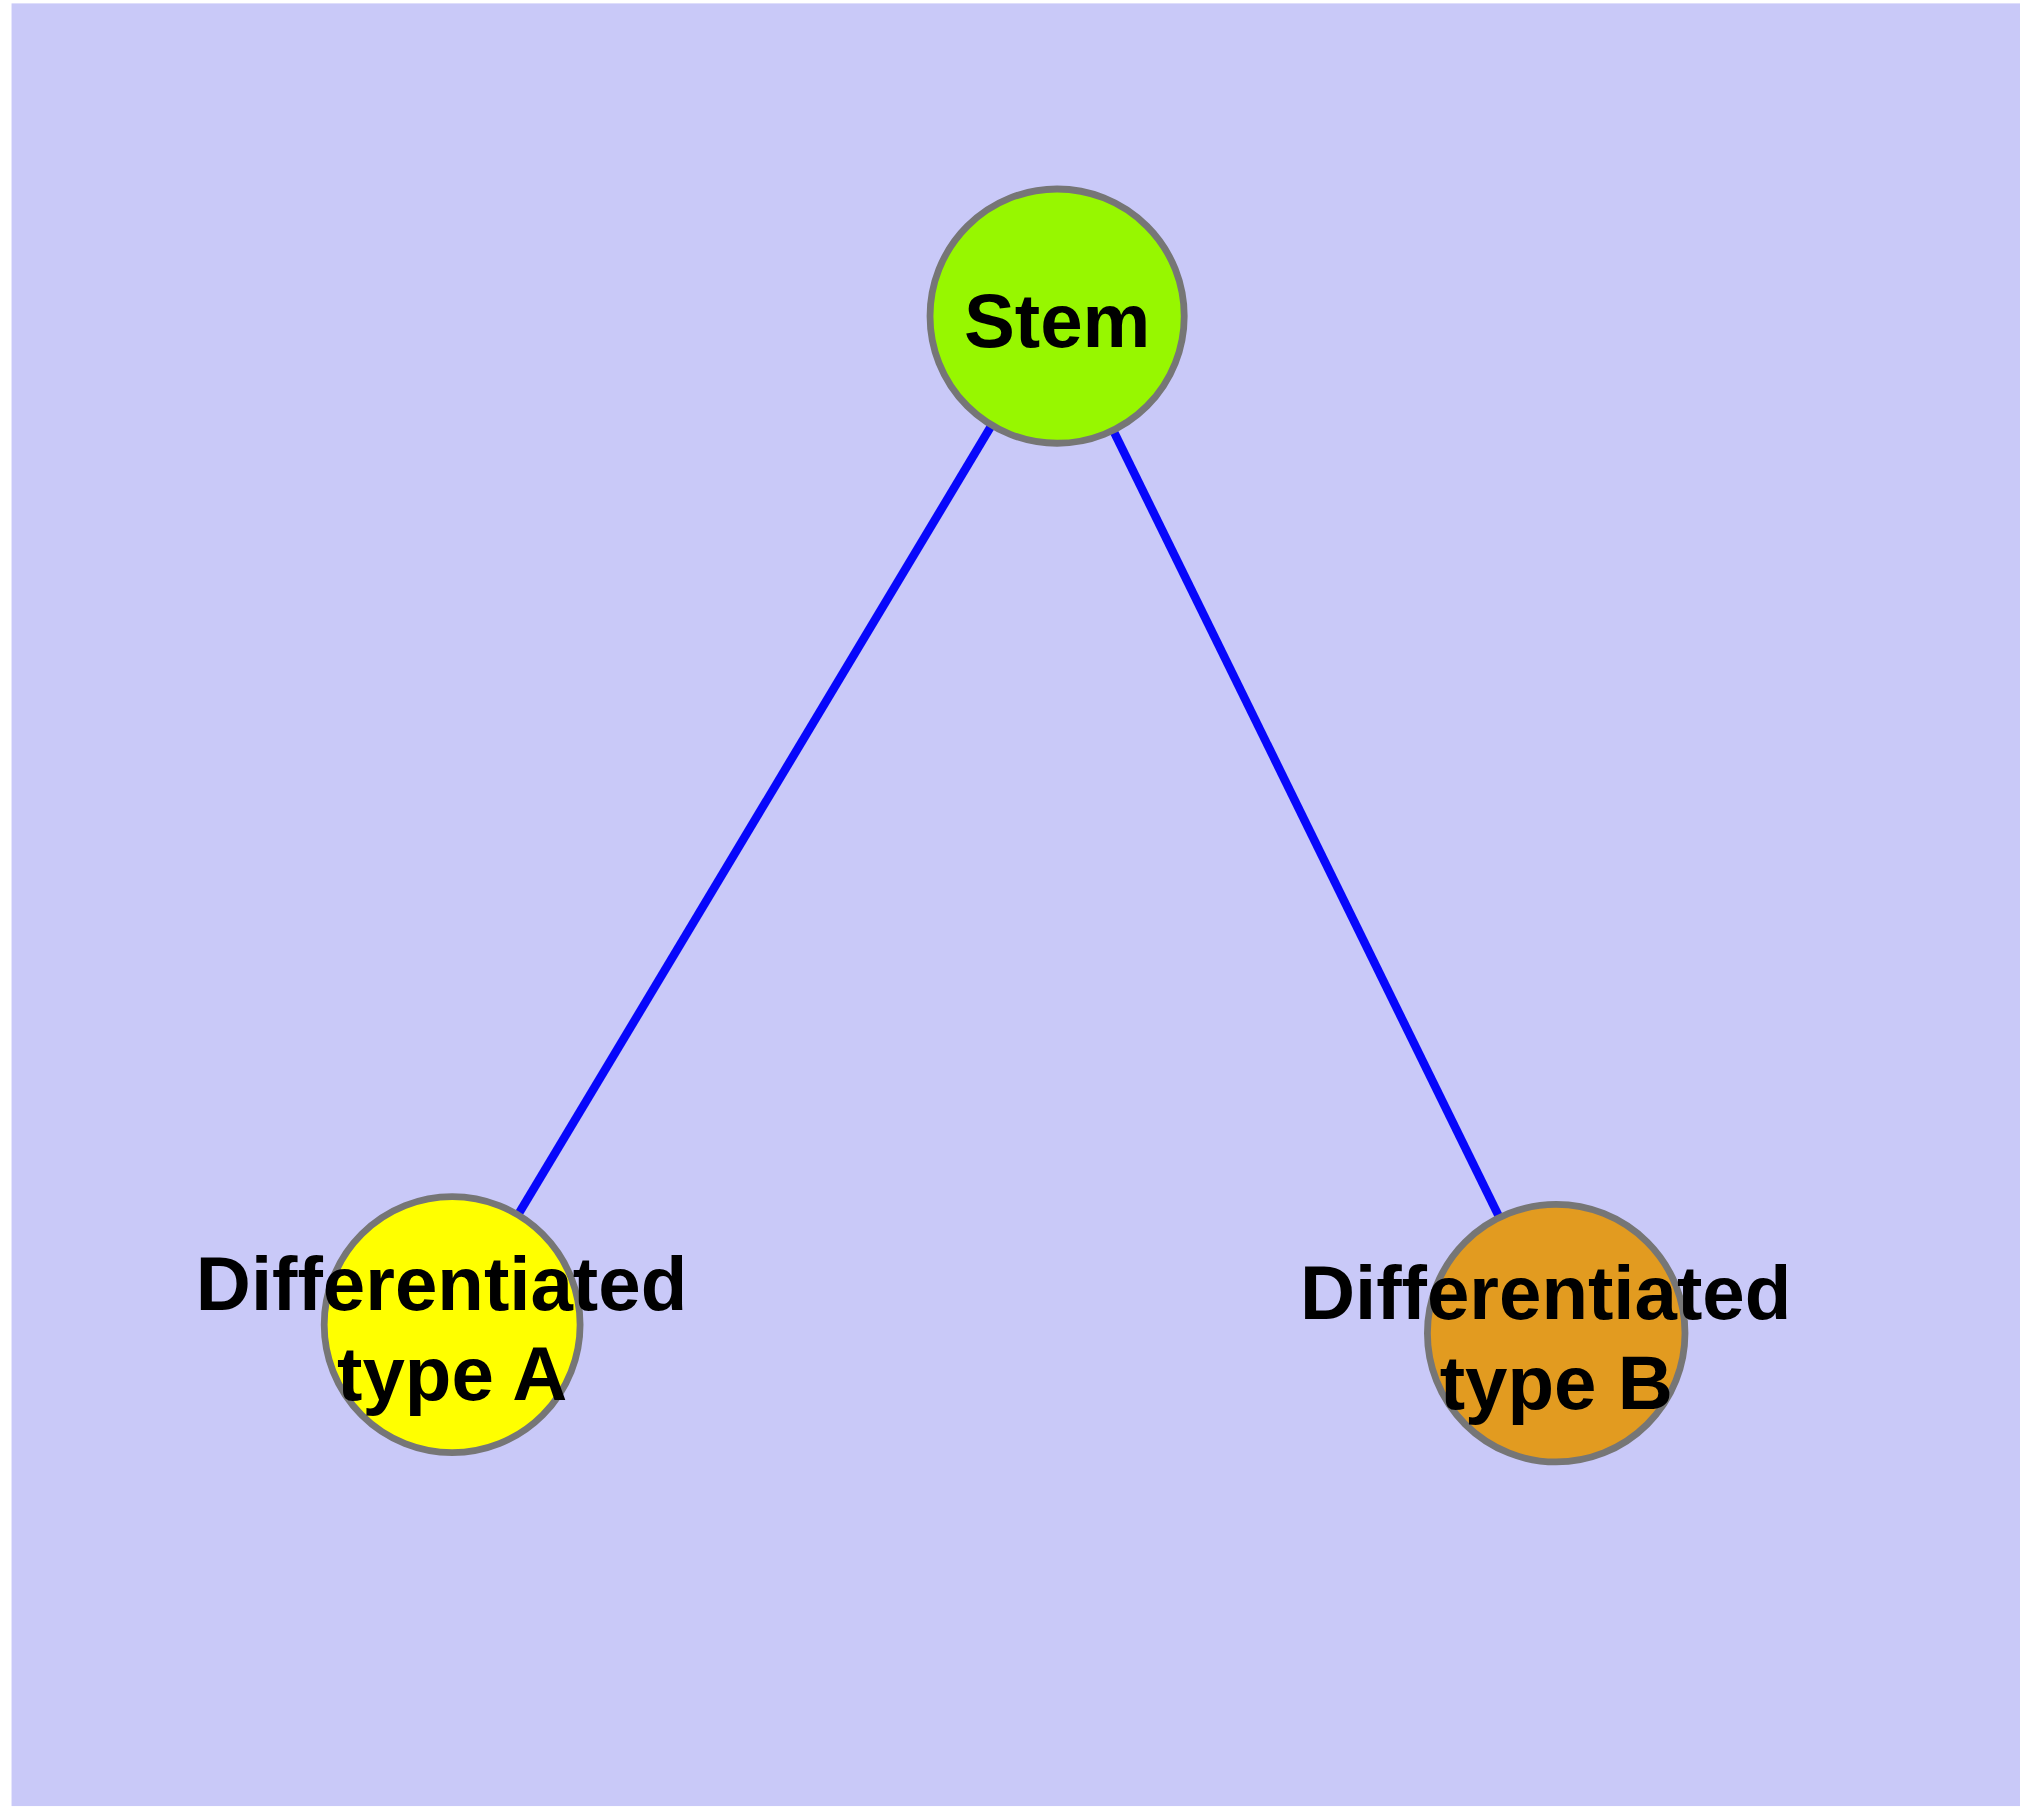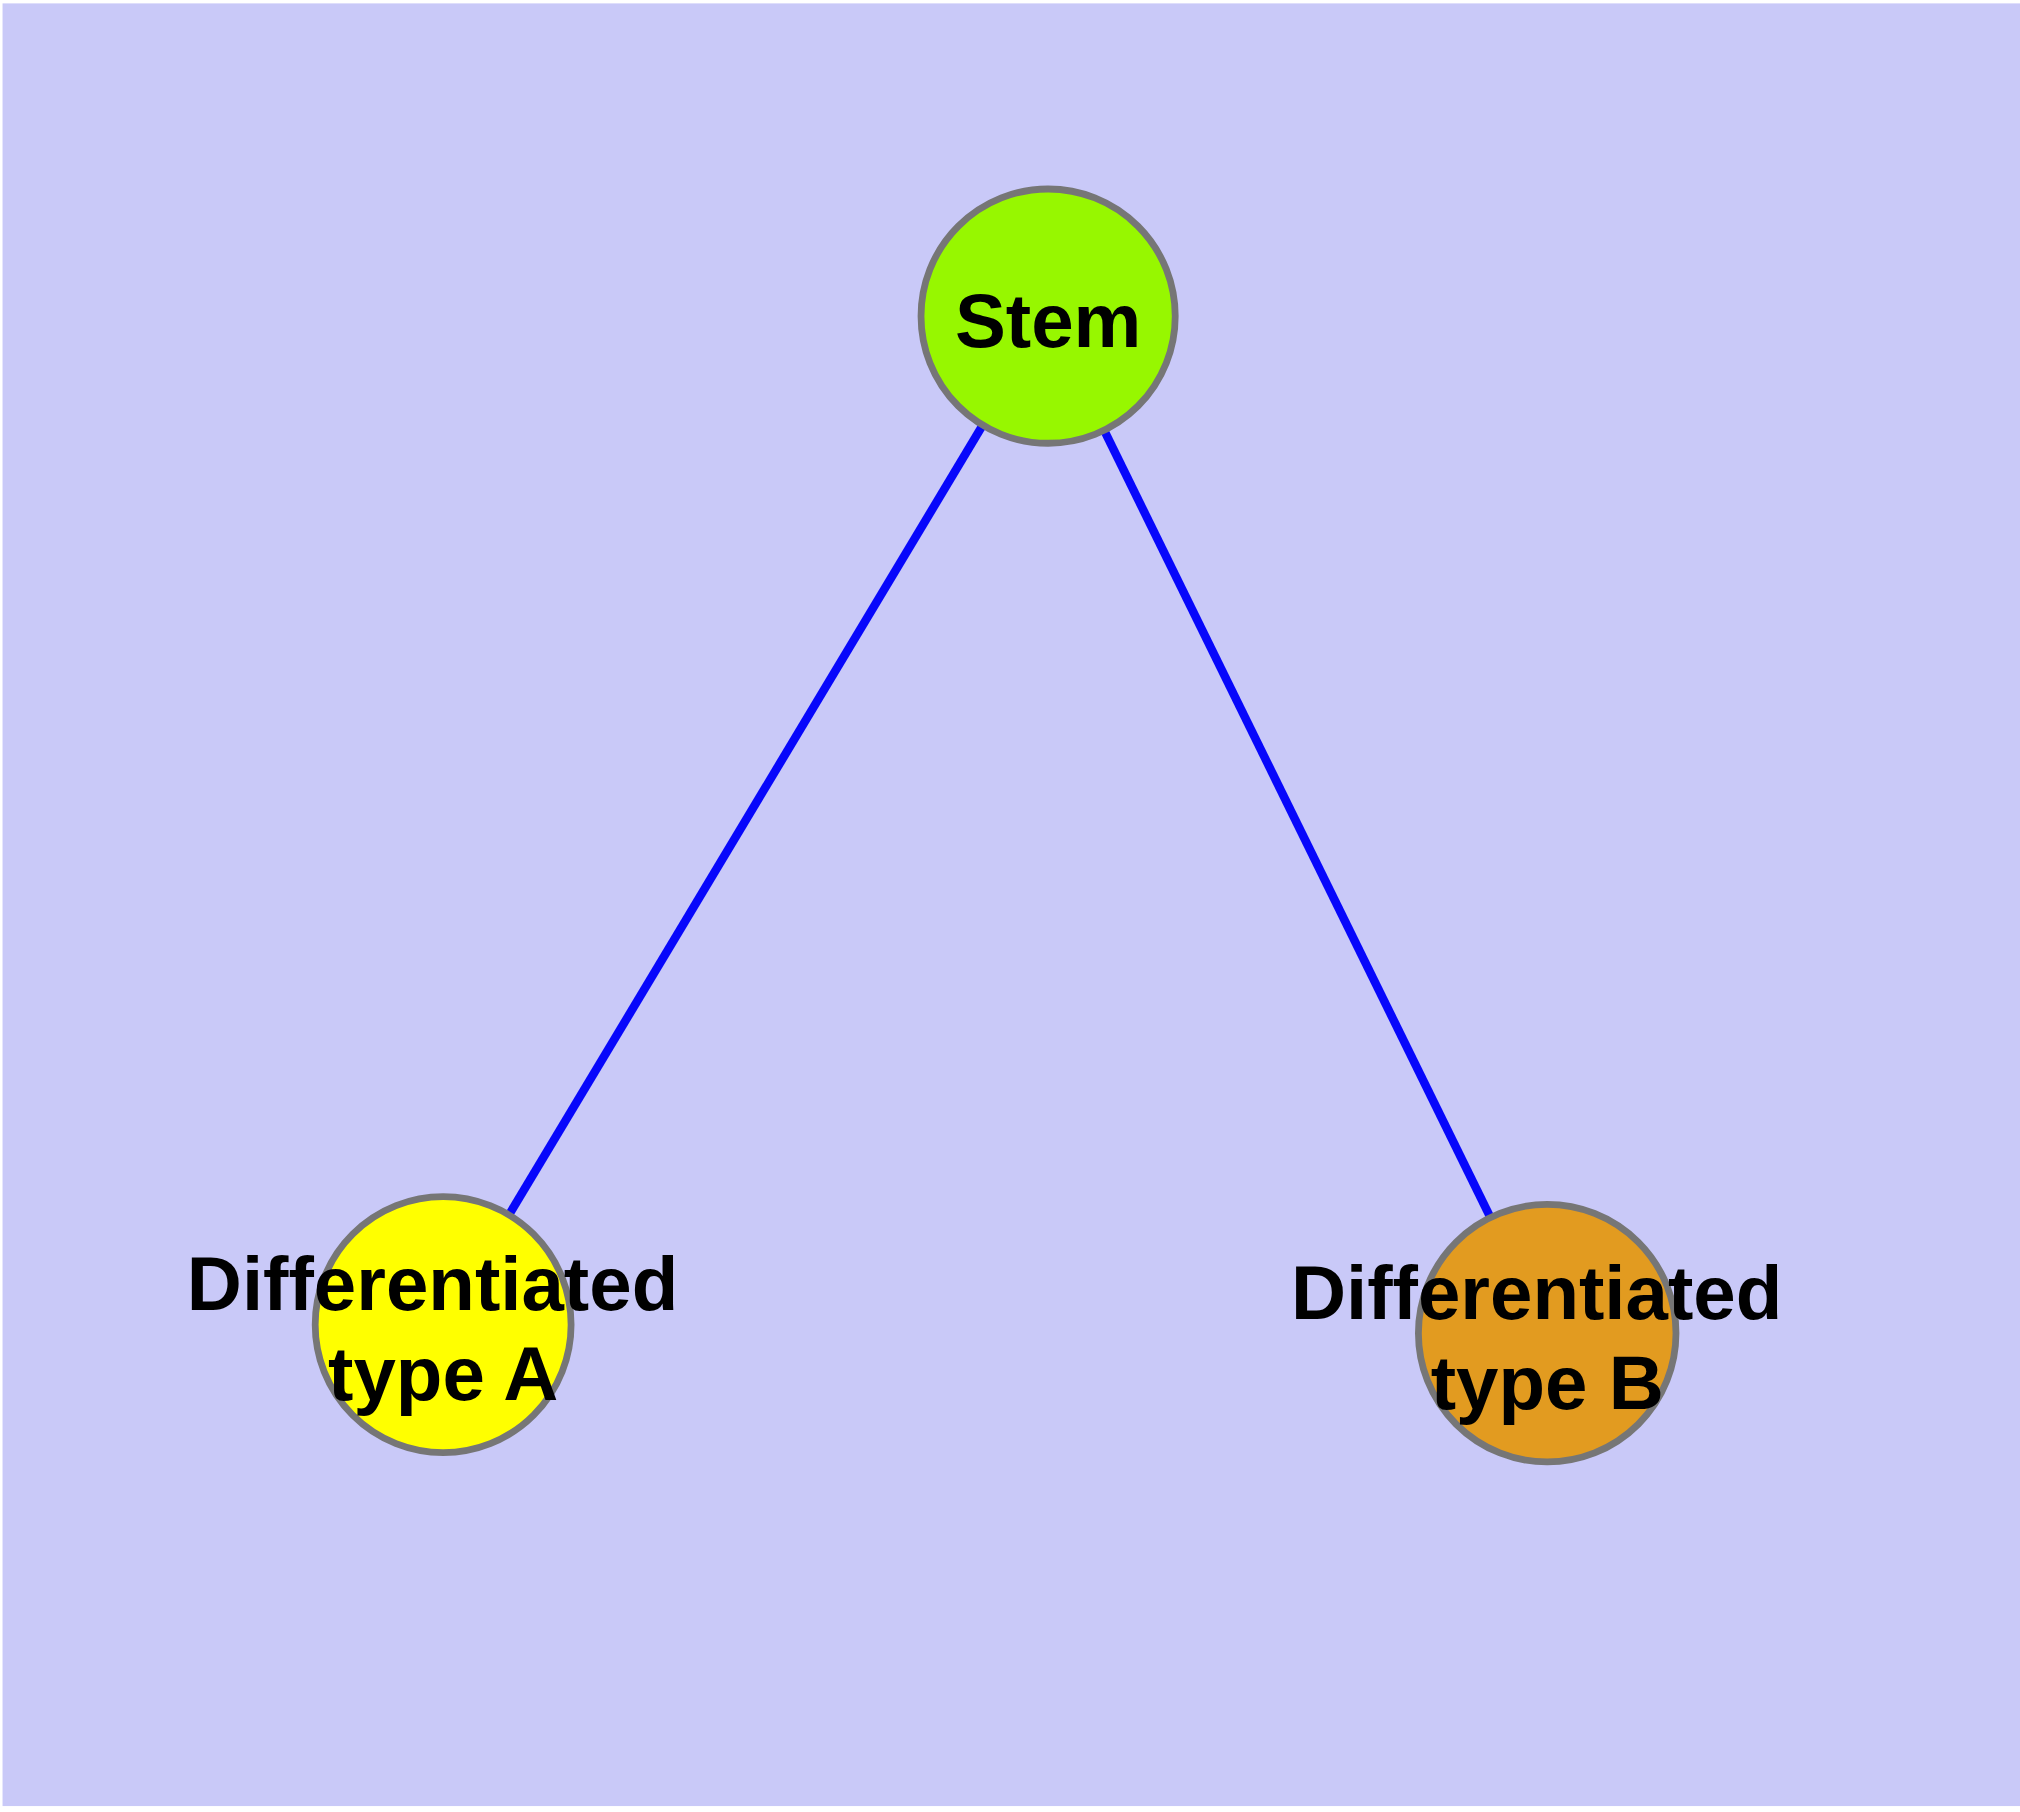--- a/index.html
+++ b/index.html
@@ -6,20 +6,21 @@
       margin: 0;
       padding: 0;
       background: #ffffff;
       width: 100%;
       height: 100%;
       overflow: hidden;
     }
     .graph-canvas {
       position: absolute;
       inset: 0;
+      margin-left: 9px;
     }
     svg {
       display: block;
       width: 100vw;
       height: 100vh;
     }
     .edge {
       stroke-width: 10;
       fill: none;
       stroke-linecap: butt;

